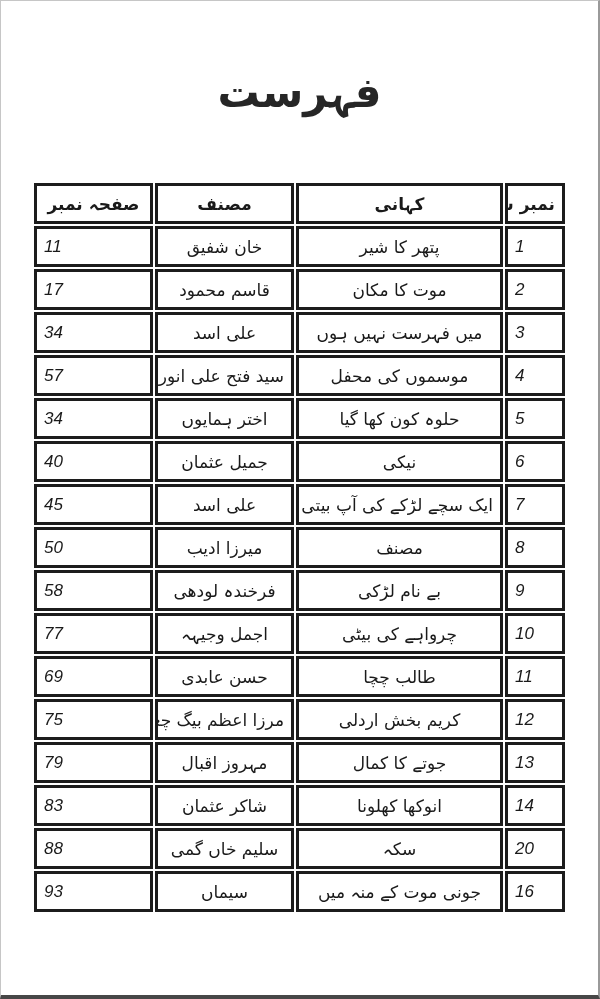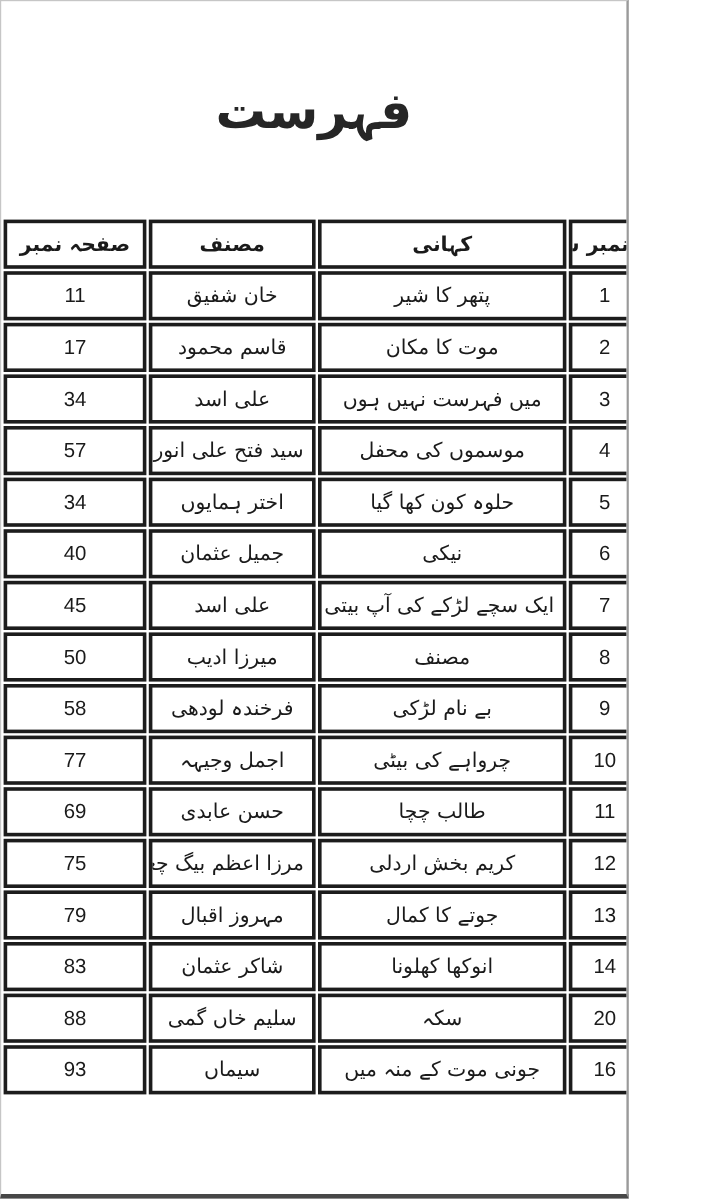--- a/index.html
+++ b/index.html
@@ -3,21 +3,21 @@
 <meta charset="utf-8">
 <style>
   html, body {
     margin: 0;
     padding: 0;
     background: #ffffff;
     font-family: "DejaVu Sans", sans-serif;
   }
   .page {
     position: relative;
-    width: 524px;
+    width: 600px;
     height: 999px;
     box-sizing: border-box;
     background: #ffffff;
     border-top: 1px solid #c6c6c6;
     border-left: 1px solid #c6c6c6;
     border-right: 2px solid #9a9a9a;
     border-bottom: 4px solid #474747;
     overflow: hidden;
   }
   .title {
@@ -51,25 +51,26 @@
     overflow: hidden;
     white-space: nowrap;
     vertical-align: middle;
   }
   table.toc th { text-align: center; font-weight: bold; }
   col.c-serial { width: 60px; }
   col.c-story  { width: 207px; }
   col.c-author { width: 139px; }
   col.c-page   { width: 119px; }
   td.cell-serial, td.cell-page {
-    text-align: center;
+    text-align: left;
     font-family: "Liberation Sans", sans-serif;
     font-size: 17px;
     color: #2b2b2b;
     direction: ltr;
+    font-style: italic;
   }
   td.cell-story, td.cell-author {
     text-align: center;
   }
 </style>
 </head>
 <body>
 
 <div class="page">
 

